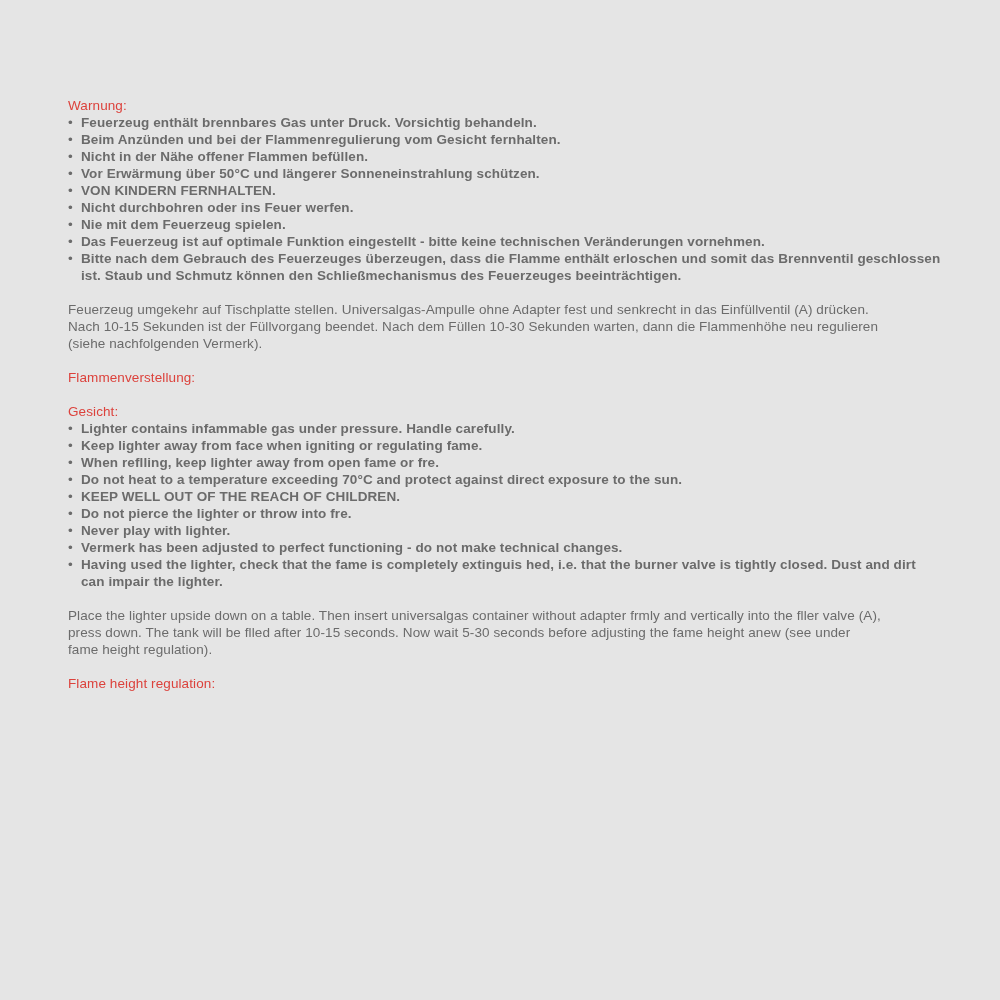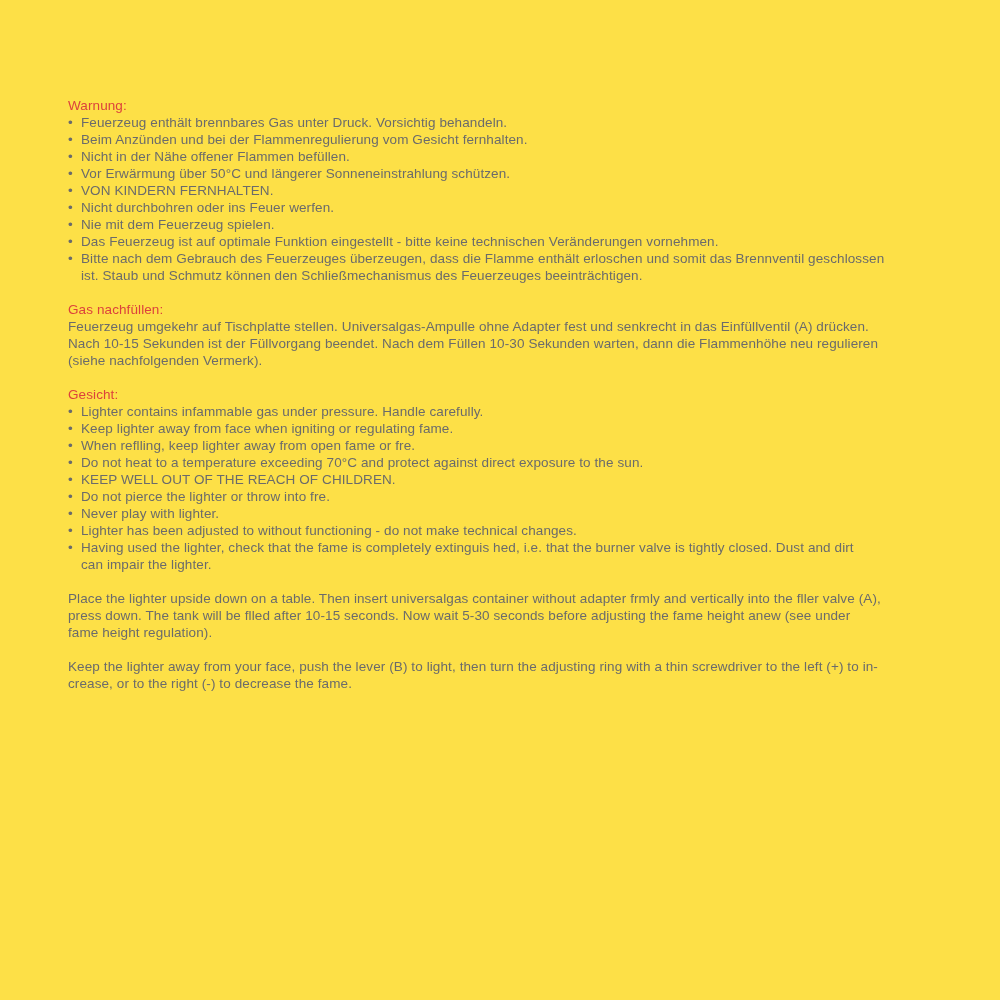--- a/index.html
+++ b/index.html
@@ -4,21 +4,21 @@
 <style>
   html, body {
     margin: 0;
     padding: 0;
     background: #ffffff;
   }
   .page {
     position: relative;
     width: 1000px;
     height: 1000px;
-    background: #fde047;
+    background: #e5e5e5;
     overflow: hidden;
     font-family: "Liberation Sans", sans-serif;
   }
   .content {
     position: absolute;
     left: 68px;
     top: 97px;
     width: 915px;
     color: #6b6b6b;
     font-size: 13.5px;
@@ -35,20 +35,21 @@
     display: flex;
     align-items: flex-start;
   }
   .bullet-dot {
     flex: 0 0 13px;
     width: 13px;
   }
   .bullet-text {
     flex: 1;
     white-space: pre-line;
+    font-weight: bold;
   }
   .paragraph {
     white-space: pre-line;
   }
 </style>
 </head>
 <body>
 
 <div class="page">
   <main class="content">
@@ -88,27 +89,27 @@
         <span class="bullet-text">Das Feuerzeug ist auf optimale Funktion eingestellt - bitte keine technischen Veränderungen vornehmen.</span>
       </div>
       <div class="bullet-item">
         <span class="bullet-dot">•</span>
         <span class="bullet-text">Bitte nach dem Gebrauch des Feuerzeuges überzeugen, dass die Flamme enthält erloschen und somit das Brennventil geschlossen
 ist. Staub und Schmutz können den Schließmechanismus des Feuerzeuges beeinträchtigen.</span>
       </div>
     </section>
 
     <section>
-      <div class="heading">Gas nachfüllen:</div>
       <div class="paragraph">Feuerzeug umgekehr auf Tischplatte stellen. Universalgas-Ampulle ohne Adapter fest und senkrecht in das Einfüllventil (A) drücken.
 Nach 10-15 Sekunden ist der Füllvorgang beendet. Nach dem Füllen 10-30 Sekunden warten, dann die Flammenhöhe neu regulieren
 (siehe nachfolgenden Vermerk).</div>
     </section>
 
     <section>
+      <div class="heading">Flammenverstellung:</div>
     </section>
 
     <section>
       <div class="heading">Gesicht:</div>
       <div class="bullet-item">
         <span class="bullet-dot">•</span>
         <span class="bullet-text">Lighter contains infammable gas under pressure. Handle carefully.</span>
       </div>
       <div class="bullet-item">
         <span class="bullet-dot">•</span>
@@ -129,34 +130,33 @@
       <div class="bullet-item">
         <span class="bullet-dot">•</span>
         <span class="bullet-text">Do not pierce the lighter or throw into fre.</span>
       </div>
       <div class="bullet-item">
         <span class="bullet-dot">•</span>
         <span class="bullet-text">Never play with lighter.</span>
       </div>
       <div class="bullet-item">
         <span class="bullet-dot">•</span>
-        <span class="bullet-text">Lighter has been adjusted to without functioning - do not make technical changes.</span>
+        <span class="bullet-text">Vermerk has been adjusted to perfect functioning - do not make technical changes.</span>
       </div>
       <div class="bullet-item">
         <span class="bullet-dot">•</span>
         <span class="bullet-text">Having used the lighter, check that the fame is completely extinguis hed, i.e. that the burner valve is tightly closed. Dust and dirt
 can impair the lighter.</span>
       </div>
     </section>
 
     <section>
       <div class="paragraph">Place the lighter upside down on a table. Then insert universalgas container without adapter frmly and vertically into the fller valve (A),
 press down. The tank will be flled after 10-15 seconds. Now wait 5-30 seconds before adjusting the fame height anew (see under
 fame height regulation).</div>
     </section>
 
     <section>
-      <div class="paragraph">Keep the lighter away from your face, push the lever (B) to light, then turn the adjusting ring with a thin screwdriver to the left (+) to in-
-crease, or to the right (-) to decrease the fame.</div>
+      <div class="heading">Flame height regulation:</div>
     </section>
 
   </main>
 </div>
 
 </body></html>

